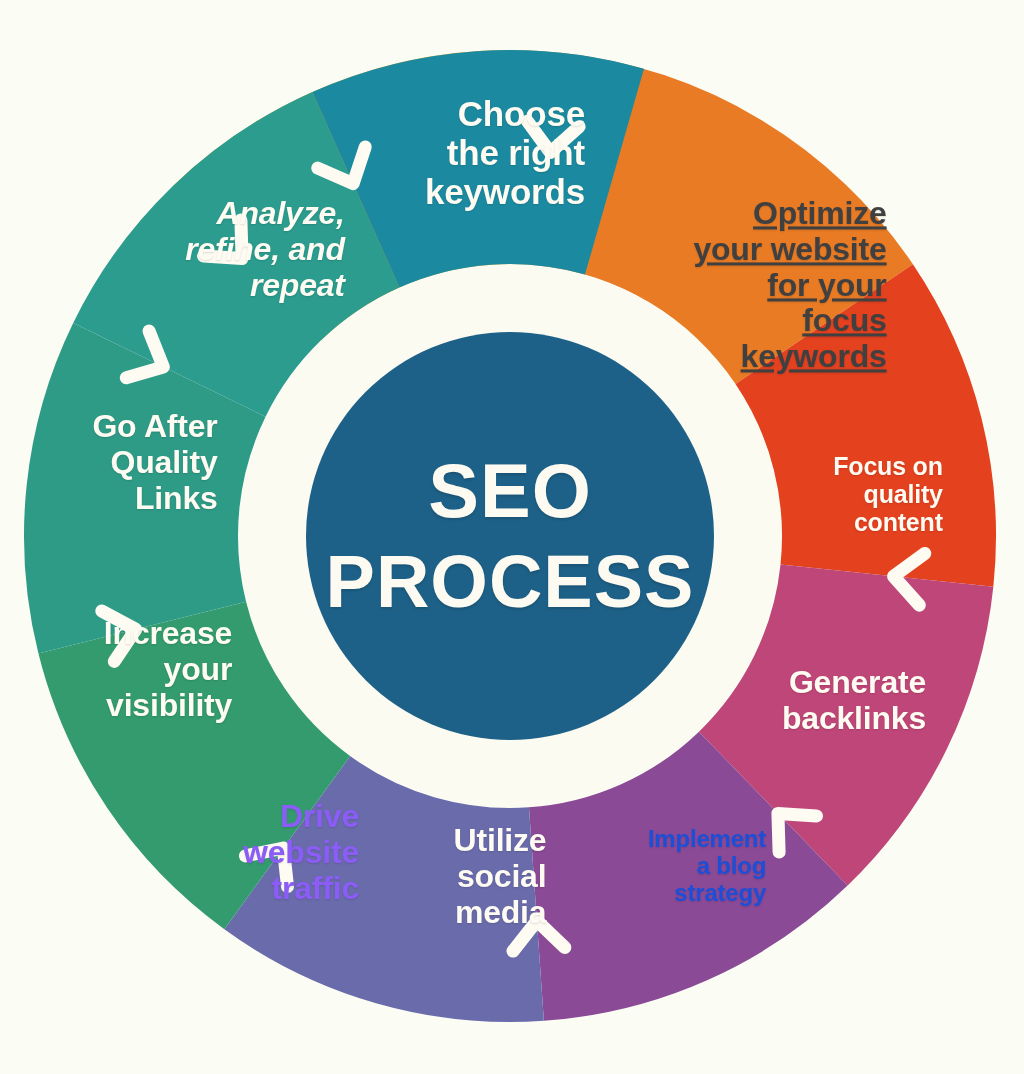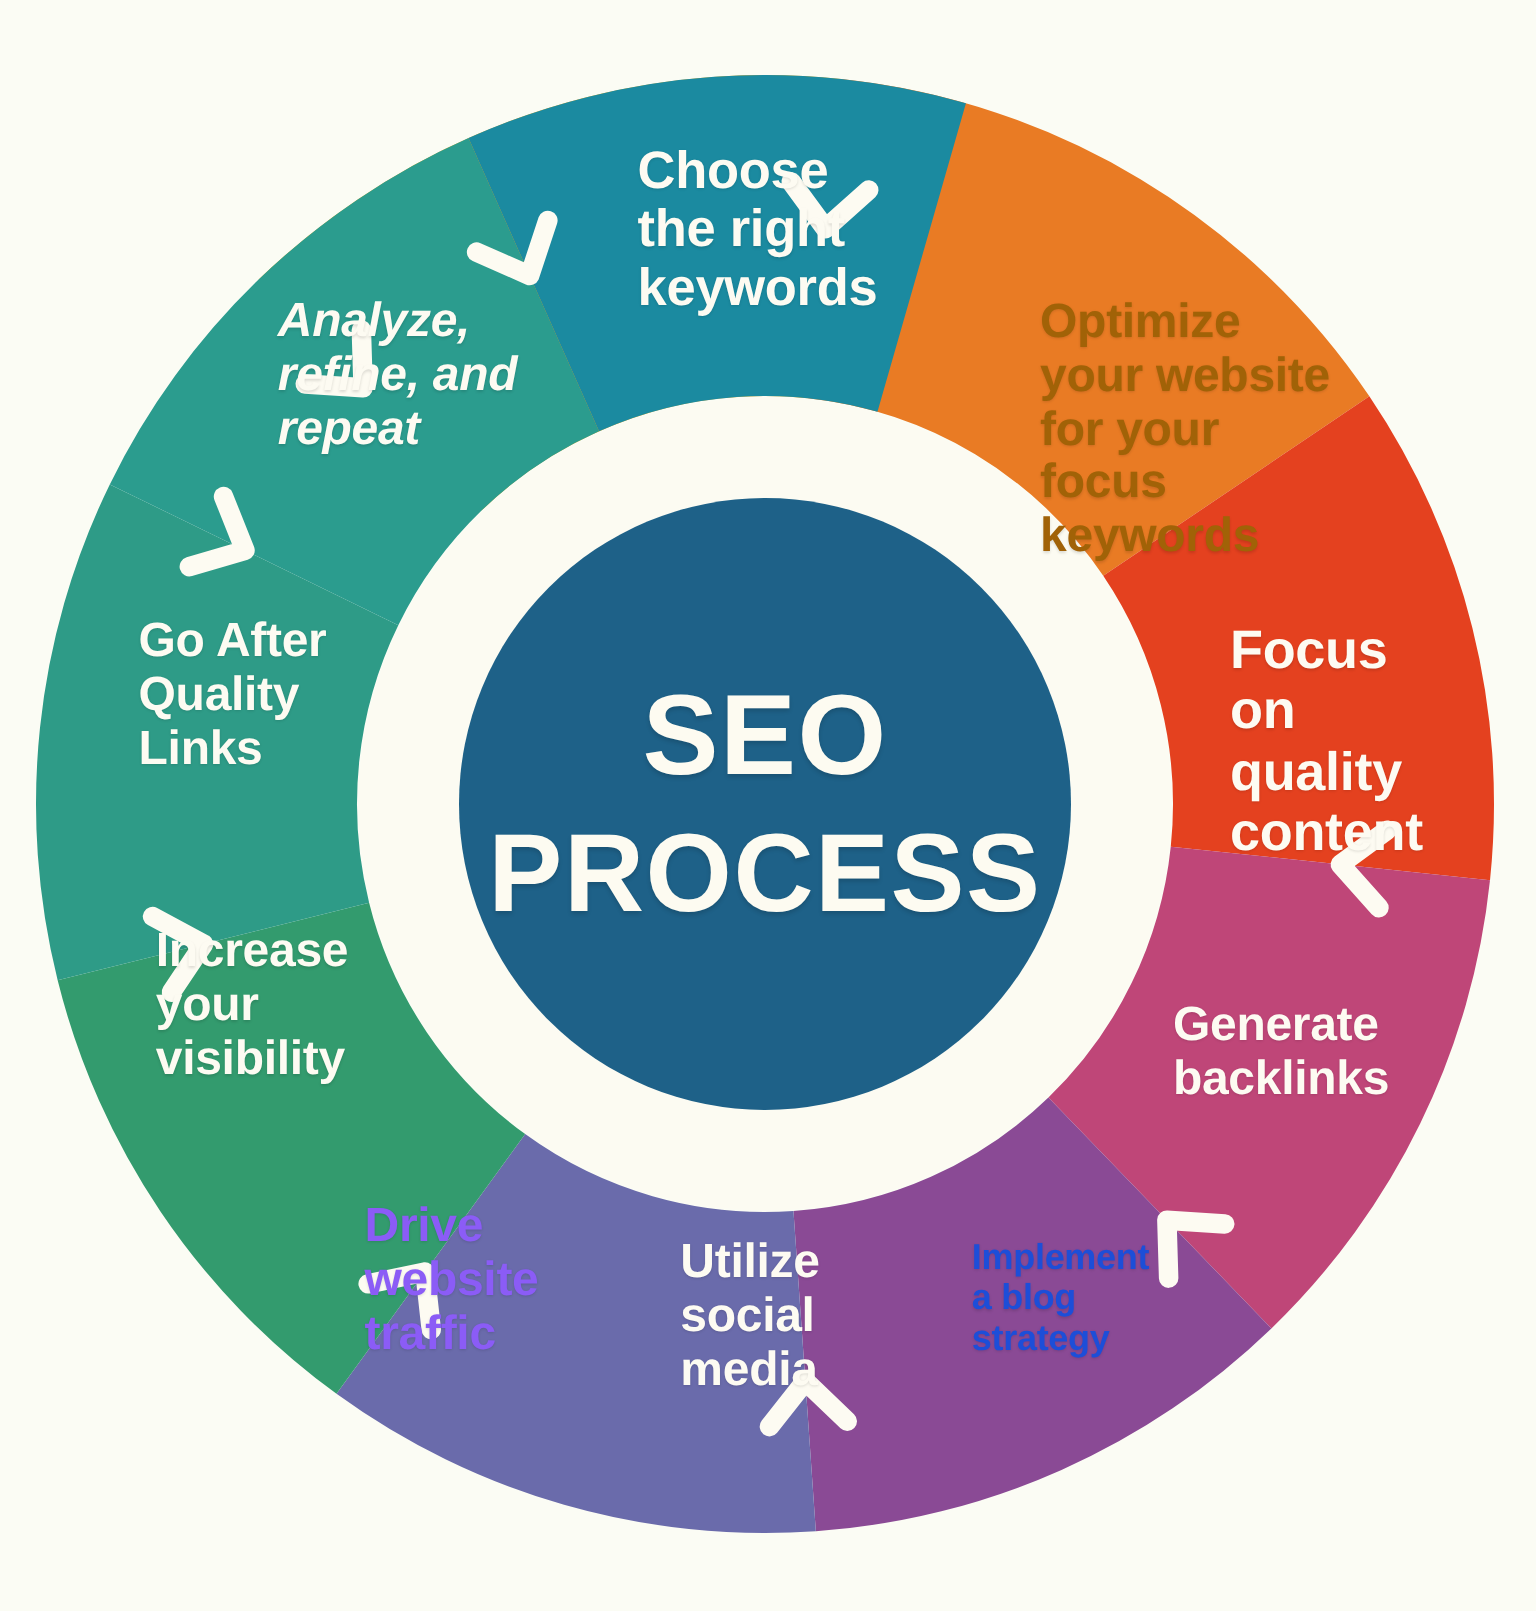--- a/index.html
+++ b/index.html
@@ -23,21 +23,21 @@
     left: 0;
     top: 0;
     width: 1024px;
     height: 1074px;
     display: block;
   }
   .seg-label {
     position: absolute;
     color: #fdfbf2;
     font-weight: bold;
-    text-align: left;
+    text-align: right;
     line-height: 1.12;
     letter-spacing: -0.2px;
     text-shadow: 0 1px 2px rgba(0,0,0,0.13);
     pointer-events: none;
     white-space: pre-line;
     transform: translate(-50%, -50%);
   }
   .center-title {
     position: absolute;
     left: 510px;
@@ -111,26 +111,26 @@
         <g transform="translate(347.30534276967995 170.58181694295962) rotate(336)">
           <path d="M -26 -14.3 L 0 14.3 L 26 -14.3" fill="none" stroke="#fdfbf2" stroke-width="13" stroke-linecap="round" stroke-linejoin="round"></path>
         </g>
       </g>
   </svg>
 
   <div id="labels">
       <div class="seg-label" style="left: 505px; top: 153px; font-size: 35px; color: rgb(253, 251, 242);">Choose
 the right
 keywords</div>
-      <div class="seg-label" style="left: 790px; top: 286px; font-size: 32px; color: #a16207;">Optimize
+      <div class="seg-label" style="left: 790px; top: 286px; font-size: 32px; color: #404040; text-decoration: underline;">Optimize
 your website
 for your
 focus
 keywords</div>
-      <div class="seg-label" style="left: 888px; top: 494px; font-size: 36px; color: rgb(253, 251, 242);">Focus on
+      <div class="seg-label" style="left: 888px; top: 494px; font-size: 25px; color: rgb(253, 251, 242);">Focus on
 quality
 content</div>
       <div class="seg-label" style="left: 854px; top: 701px; font-size: 32px; color: rgb(253, 251, 242);">Generate
 backlinks</div>
       <div class="seg-label" style="left: 707px; top: 866px; font-size: 24px; color: #1d4ed8;">Implement
 a blog
 strategy</div>
       <div class="seg-label" style="left: 500px; top: 877px; font-size: 32px; color: rgb(253, 251, 242);">Utilize
 social
 media</div>

